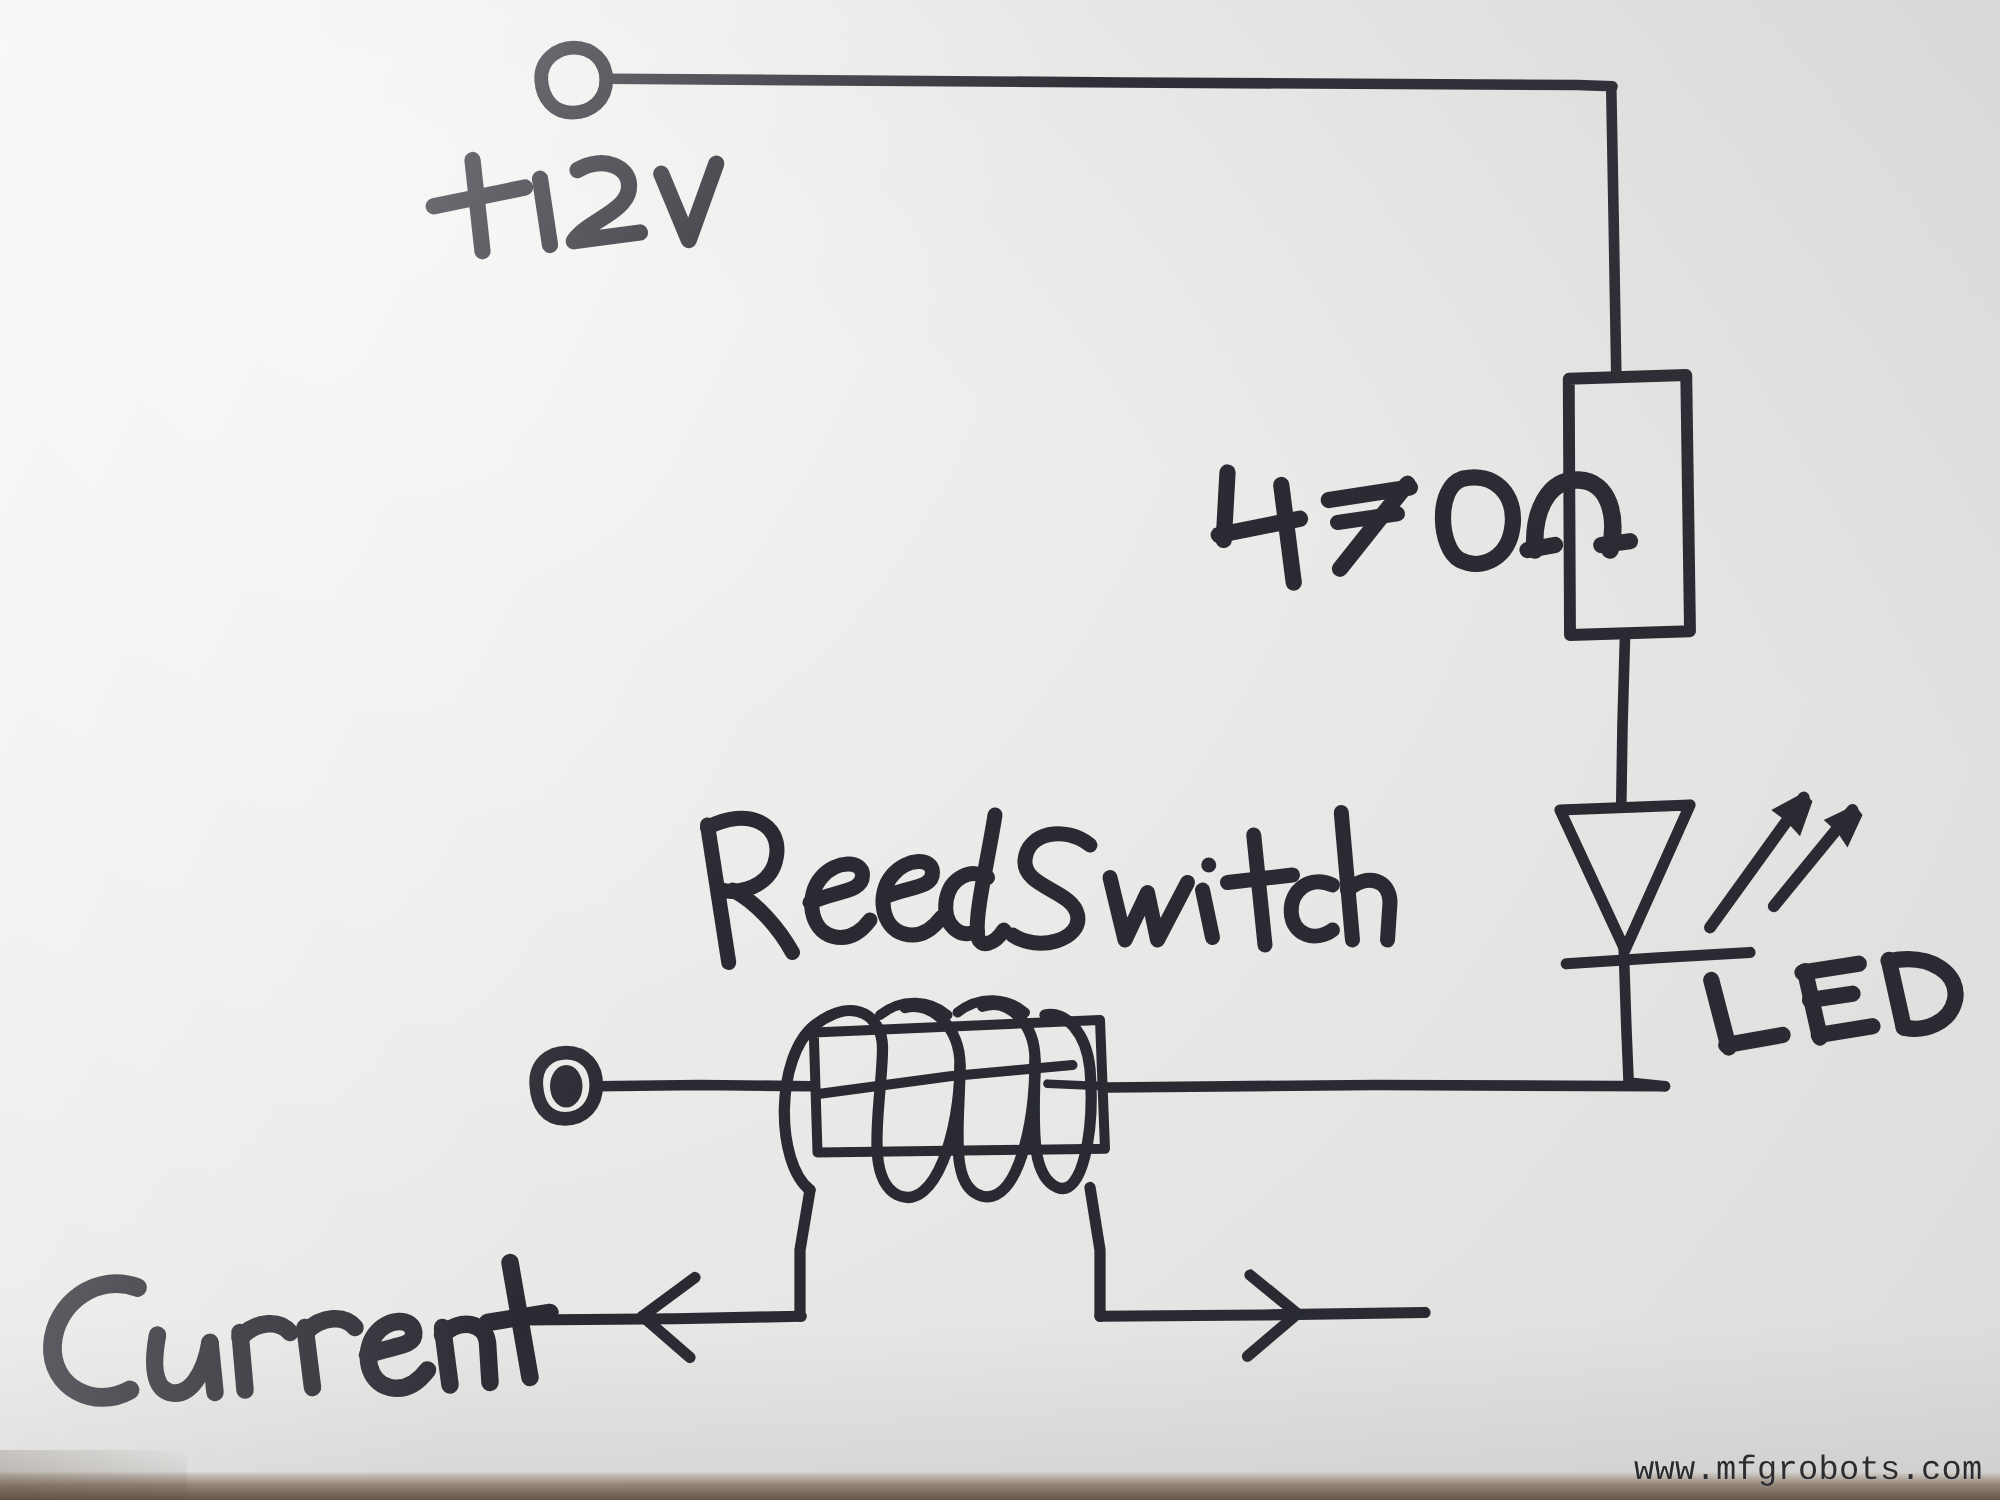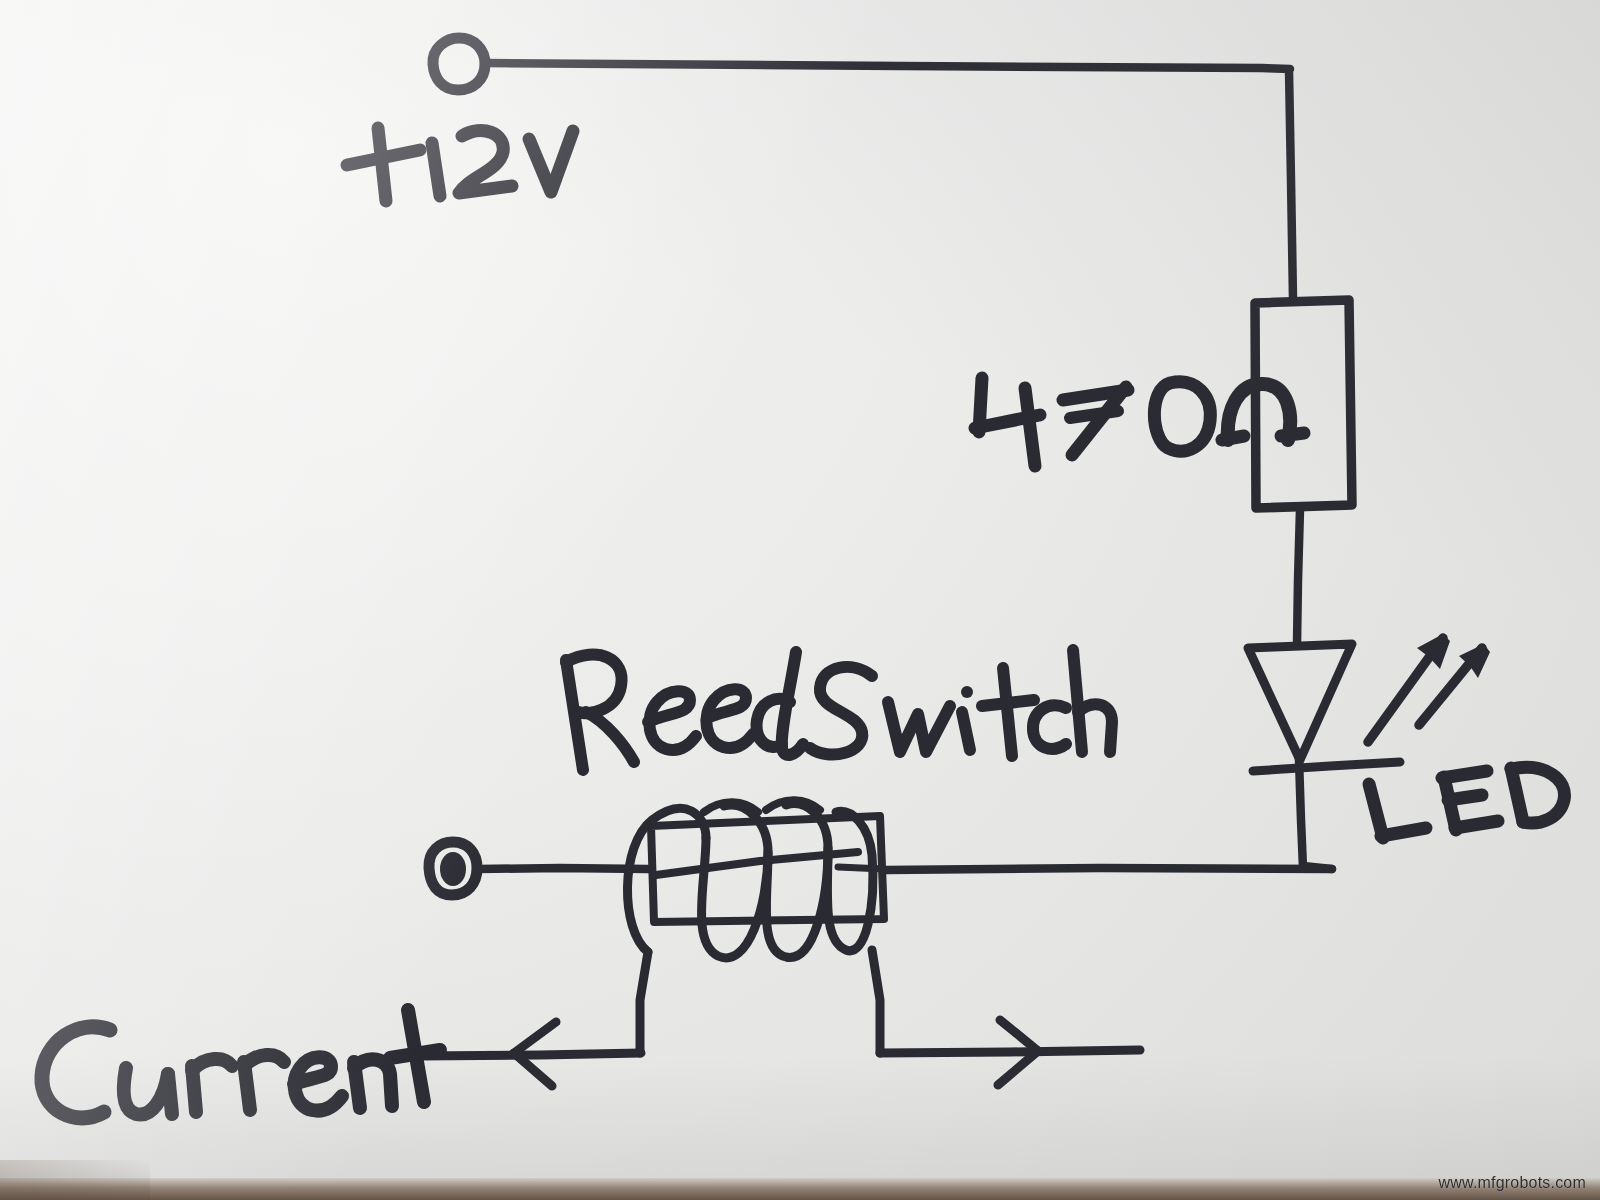--- a/index.html
+++ b/index.html
@@ -32,22 +32,22 @@
   }
   #paper-edge-left{
     position:absolute;left:0;bottom:0;width:150px;height:40px;
     background:linear-gradient(200deg,rgba(255,255,255,0) 0%, rgba(90,75,62,.35) 100%);
   }
   svg#draw{position:absolute;left:0;top:0;width:1600px;height:1200px;}
   .ink{fill:none;stroke:#2a2b33;stroke-linecap:round;stroke-linejoin:round;}
   .ink-fill{fill:#2a2b33;stroke:none;}
   .watermark{
     position:absolute;right:14px;bottom:8px;
-    font-family:Liberation Sans, sans-serif;
-    font-size:16px;color:#2c2c30;letter-spacing:.2px;
+    font-family:Liberation Mono, monospace;
+    font-size:27px;color:#2c2c30;letter-spacing:.2px;
     text-shadow:0 0 1px rgba(255,255,255,.5);
   }
 </style>
 </head>
 <body>
 
 <div id="sheet">
 
   <svg id="draw" viewBox="0 0 1600 1200">
     <defs>

